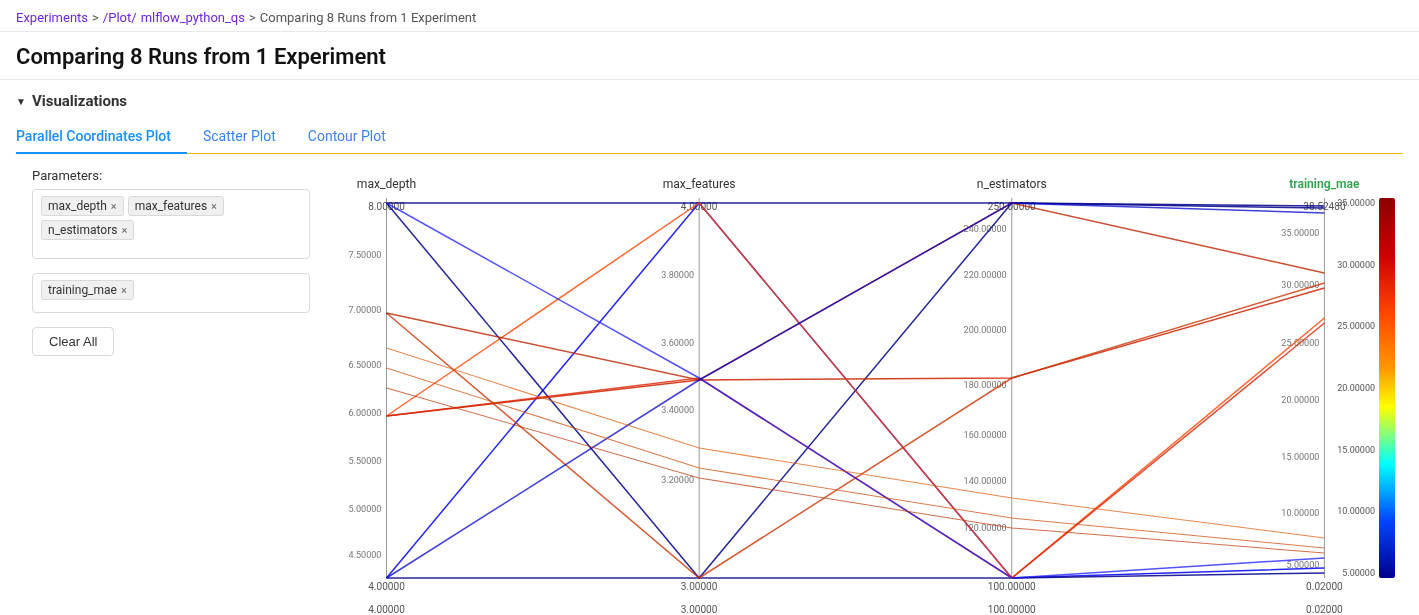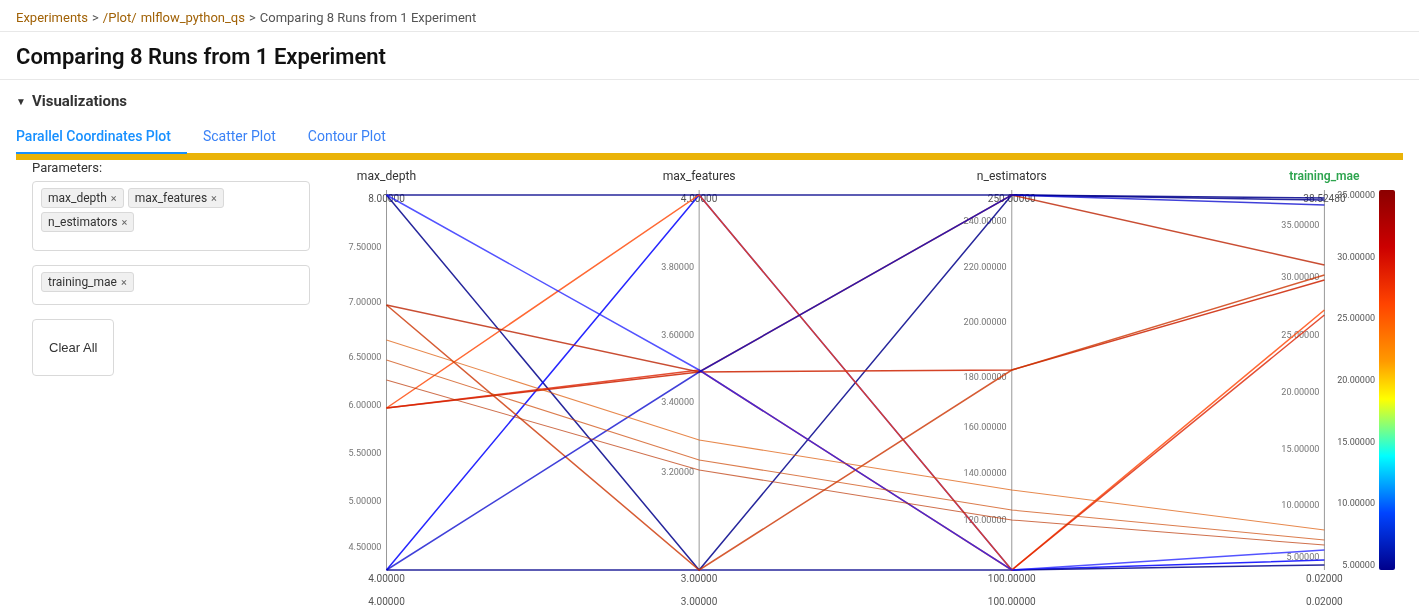--- a/index.html
+++ b/index.html
@@ -1,44 +1,44 @@
 <!DOCTYPE html>
 <html><head>
   <meta charset="utf-8">
   <style>
     * { box-sizing: border-box; margin: 0; padding: 0; }
     body { font-family: -apple-system, BlinkMacSystemFont, 'Segoe UI', Roboto, sans-serif; font-size: 13px; color: #333; background: #fff; }
     
     .breadcrumb { display: flex; align-items: center; gap: 4px; padding: 10px 16px 6px; font-size: 13px; color: #555; border-bottom: 1px solid #e8e8e8; }
-    .breadcrumb a { color: #a16207; text-decoration: none; }
+    .breadcrumb a { color: #6d28d9; text-decoration: none; }
     
     .page-title { font-size: 22px; font-weight: 600; padding: 12px 16px 10px; color: #111; border-bottom: 1px solid #e8e8e8; }
     
     .visualizations-section { padding: 12px 16px 0; }
     .section-header { display: flex; align-items: center; gap: 6px; font-weight: 700; font-size: 15px; margin-bottom: 10px; }
     .chevron-icon { font-size: 10px; }
     
-    .tabs { display: flex; gap: 0; border-bottom: 7px solid #eab308; }
+    .tabs { display: flex; gap: 0; border-bottom: 1px solid #eab308; margin-bottom: 14px; }
     .tab { padding: 8px 16px; cursor: pointer; font-size: 14px; color: #3b82f6; border-bottom: 2px solid transparent; margin-bottom: -1px; }
     .tab.active { color: #1890ff; border-bottom: 2px solid #1890ff; font-weight: 500; }
     .tab:first-child { padding-left: 0; }
     
     .main-content { display: flex; }
     
     .sidebar { width: 310px; min-width: 310px; padding: 0 16px; }
     
     .sidebar-section-label { font-size: 13px; color: #333; margin-bottom: 6px; font-weight: 400; }
     
     .tag-box { border: 1px solid #d9d9d9; border-radius: 4px; padding: 6px 8px; min-height: 70px; display: flex; flex-wrap: wrap; gap: 4px; align-content: flex-start; margin-bottom: 14px; background: #fff; }
     .tag { display: flex; align-items: center; background: #f0f0f0; border: 1px solid #d9d9d9; border-radius: 3px; padding: 2px 6px; font-size: 12px; gap: 4px; }
     .tag-close { cursor: pointer; color: #666; font-size: 11px; line-height: 1; }
     
     .metrics-box { border: 1px solid #d9d9d9; border-radius: 4px; padding: 6px 8px; min-height: 40px; display: flex; flex-wrap: wrap; gap: 4px; align-content: flex-start; margin-bottom: 14px; background: #fff; }
     
-    .clear-btn { border: 1px solid #d9d9d9; background: #fff; border-radius: 4px; padding: 20px 16px; cursor: pointer; font-size: 13px; color: #333; }
+    .clear-btn { border: 1px solid #d9d9d9; background: #fff; border-radius: 4px; padding: 6px 16px; cursor: pointer; font-size: 13px; color: #333; }
     
     .chart-area { flex: 1; padding: 0 8px 0 0; position: relative; overflow: hidden; }
     
     .parallel-plot { width: 100%; height: 460px; position: relative; }
     
     svg.parallel-coords { width: 100%; height: 460px; }
   </style>
 </head>
 <body>
 

